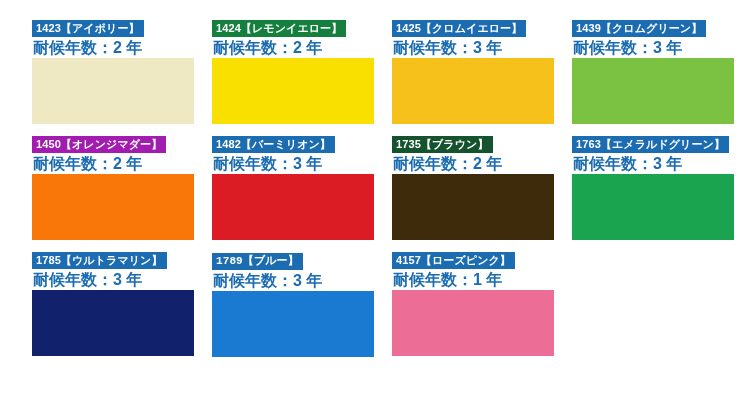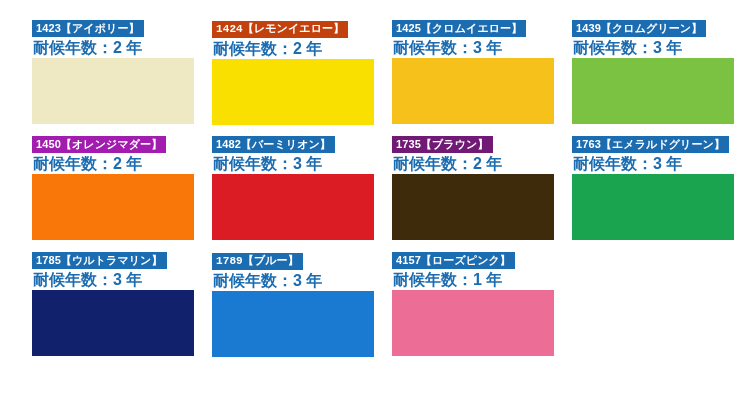--- a/index.html
+++ b/index.html
@@ -67,21 +67,21 @@
 <div id="color-chart">
   <div class="chart-grid">
 
     <div class="swatch-cell">
       <div class="swatch-name" style="background-color: rgb(27, 108, 176); color: rgb(255, 255, 255);">1423【アイボリー】</div>
       <div class="swatch-meta" style="color: rgb(27, 108, 176);">耐候年数：2 年</div>
       <div class="swatch-chip" style="background-color: rgb(239, 233, 195);"></div>
     </div>
 
     <div class="swatch-cell">
-      <div class="swatch-name" style="background-color: #c2410c; color: rgb(255, 255, 255); font-family: Liberation Mono, monospace;">1424【レモンイエロー】</div>
+      <div class="swatch-name" style="background-color: #15803d; color: rgb(255, 255, 255);">1424【レモンイエロー】</div>
       <div class="swatch-meta" style="color: rgb(27, 108, 176);">耐候年数：2 年</div>
       <div class="swatch-chip" style="background-color: rgb(249, 224, 0);"></div>
     </div>
 
     <div class="swatch-cell">
       <div class="swatch-name" style="background-color: rgb(27, 108, 176); color: rgb(255, 255, 255);">1425【クロムイエロー】</div>
       <div class="swatch-meta" style="color: rgb(27, 108, 176);">耐候年数：3 年</div>
       <div class="swatch-chip" style="background-color: rgb(247, 193, 27);"></div>
     </div>
 
@@ -97,21 +97,21 @@
       <div class="swatch-chip" style="background-color: rgb(249, 119, 8);"></div>
     </div>
 
     <div class="swatch-cell">
       <div class="swatch-name" style="background-color: rgb(27, 108, 176); color: rgb(255, 255, 255);">1482【バーミリオン】</div>
       <div class="swatch-meta" style="color: rgb(27, 108, 176);">耐候年数：3 年</div>
       <div class="swatch-chip" style="background-color: rgb(220, 28, 36);"></div>
     </div>
 
     <div class="swatch-cell">
-      <div class="swatch-name" style="background-color: #701a75; color: rgb(255, 255, 255);">1735【ブラウン】</div>
+      <div class="swatch-name" style="background-color: #14532d; color: rgb(255, 255, 255);">1735【ブラウン】</div>
       <div class="swatch-meta" style="color: rgb(27, 108, 176);">耐候年数：2 年</div>
       <div class="swatch-chip" style="background-color: rgb(62, 43, 12);"></div>
     </div>
 
     <div class="swatch-cell">
       <div class="swatch-name" style="background-color: rgb(27, 108, 176); color: rgb(255, 255, 255);">1763【エメラルドグリーン】</div>
       <div class="swatch-meta" style="color: rgb(27, 108, 176);">耐候年数：3 年</div>
       <div class="swatch-chip" style="background-color: rgb(27, 164, 79);"></div>
     </div>
 

